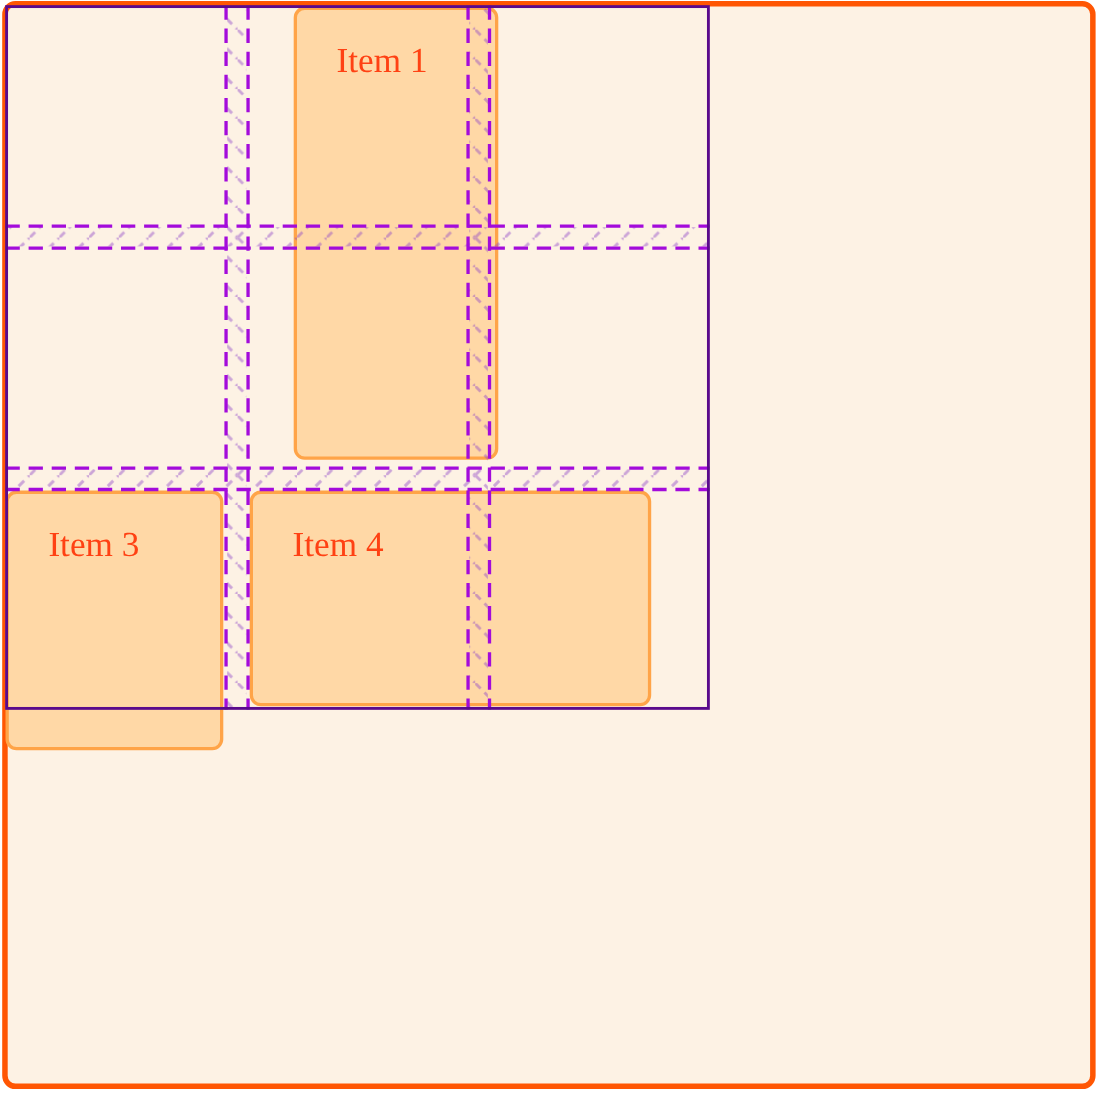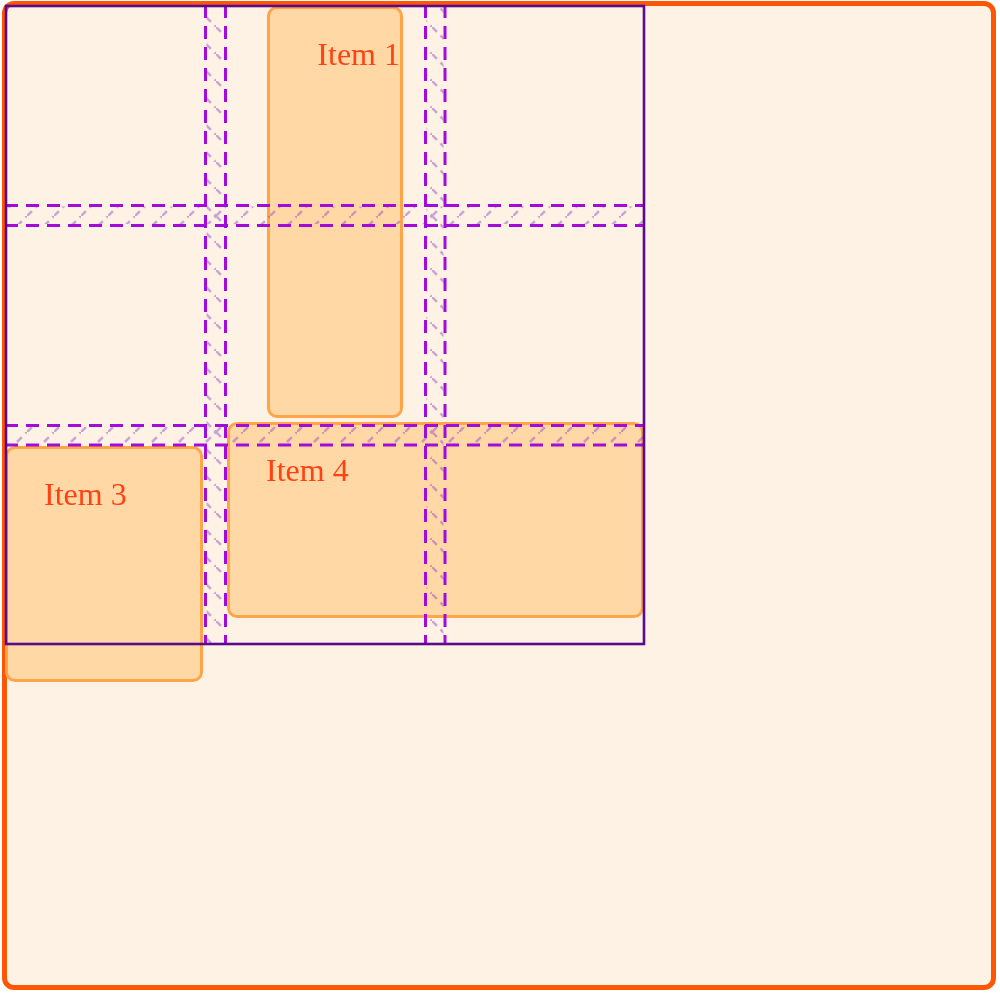--- a/index.html
+++ b/index.html
@@ -26,24 +26,24 @@
   .item{
     position:absolute;z-index:2;
     background:var(--item-bg);
     border:3px solid var(--item-border);
     border-radius:10px;
     padding:28px 0 0 36px;
     font-size:32px;
     color:var(--item-text);
     line-height:1.1;
   }
-  .item1{left:267px;top:6px;width:136px;height:412px;text-align:right;}
+  .item1{left:267px;top:6px;width:186px;height:412px;}
   .item2{left:447px;top:6px;width:196px;height:412px;}
   .item3{left:5px;top:446px;width:198px;height:236px;}
-  .item4{left:227px;top:422px;width:417px;height:196px;}
+  .item4{left:227px;top:446px;width:365px;height:196px;}
   .overlay{
     position:absolute;left:0;top:0;width:1000px;height:1000px;
     z-index:3;pointer-events:none;
   }
   .grid-outline{fill:none;stroke:var(--grid-outline);stroke-width:2.6px;}
   .grid-dash{stroke:var(--grid-line);stroke-width:3px;stroke-dasharray:13 8;fill:none;}
   .hatch-line{stroke:var(--gap-hatch);stroke-width:2.6px;stroke-dasharray:7 5;opacity:.45;}
   .hatch-rect{stroke:none;}
 </style>
 </head>

